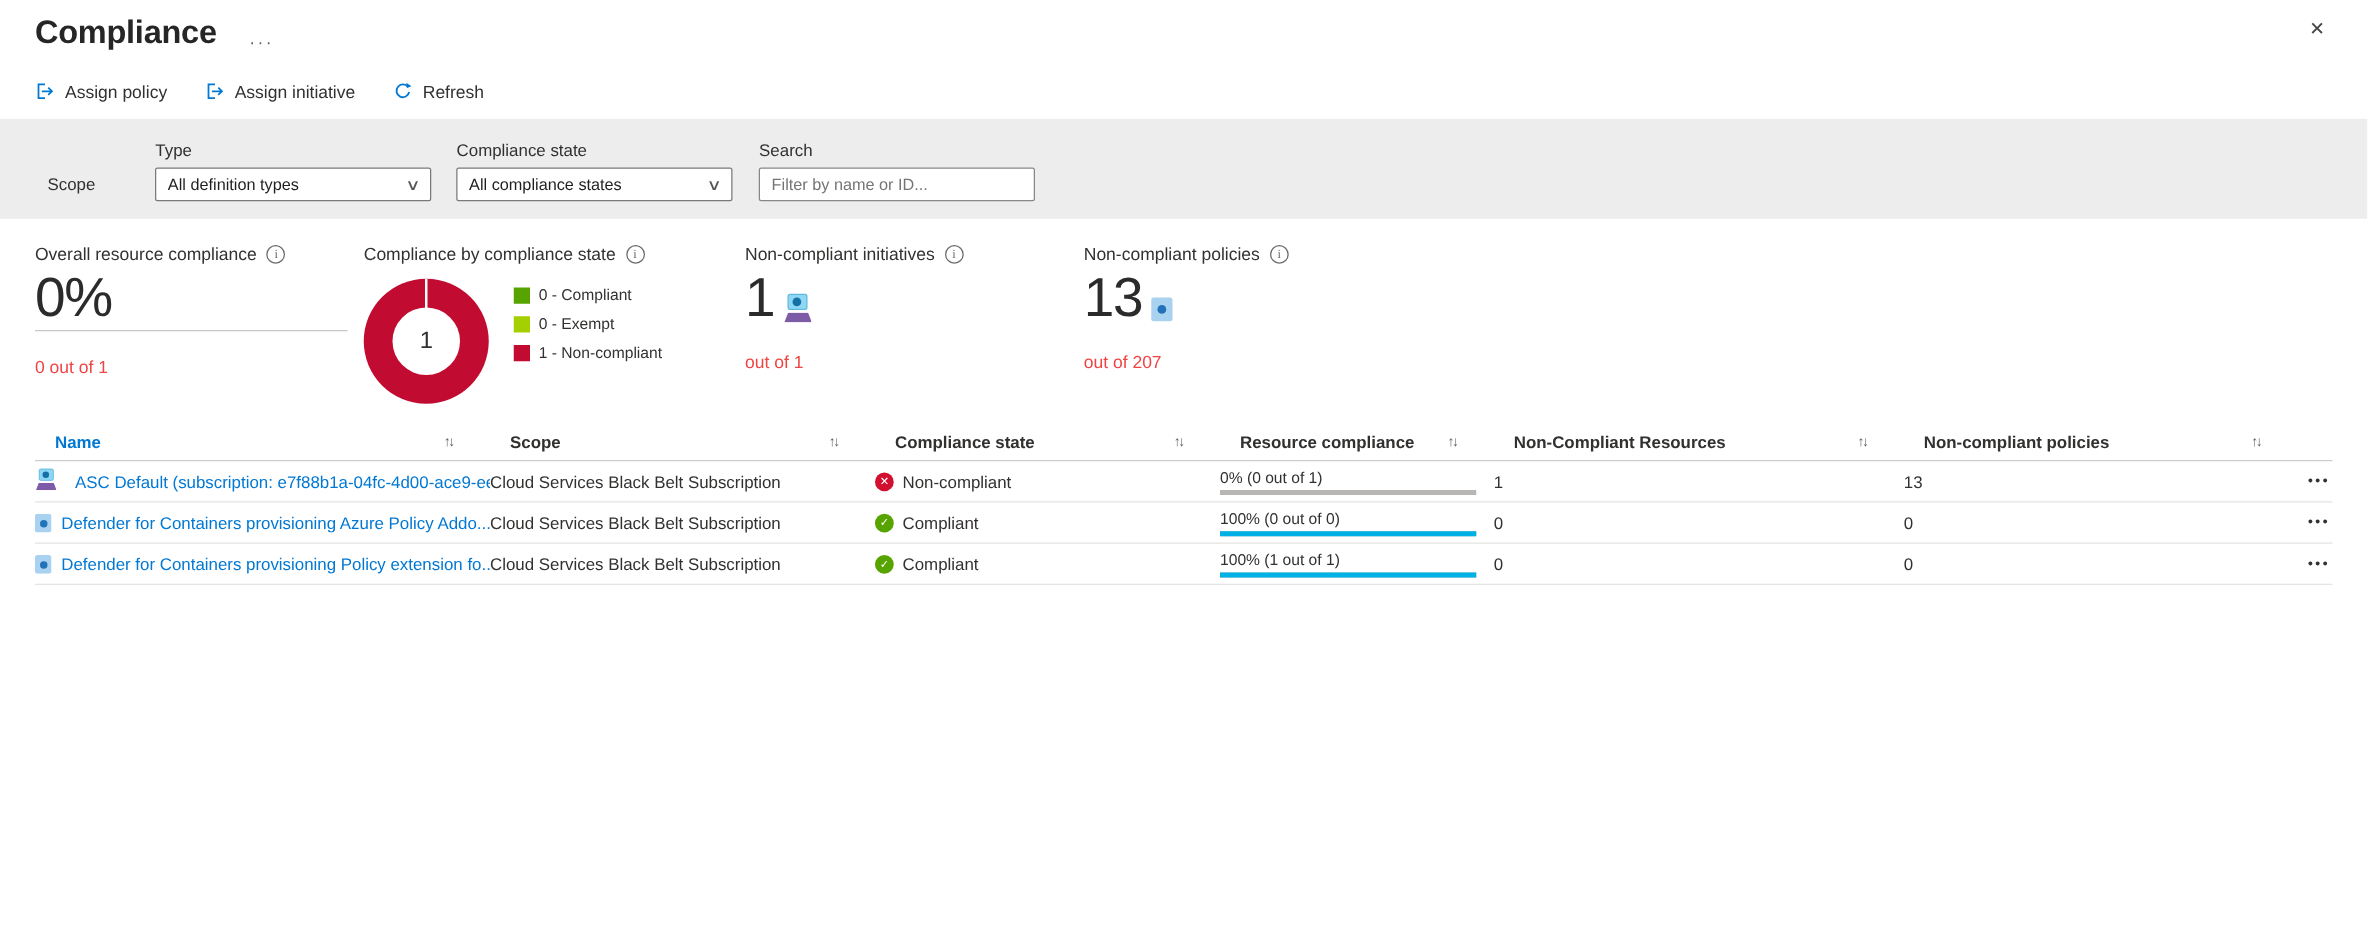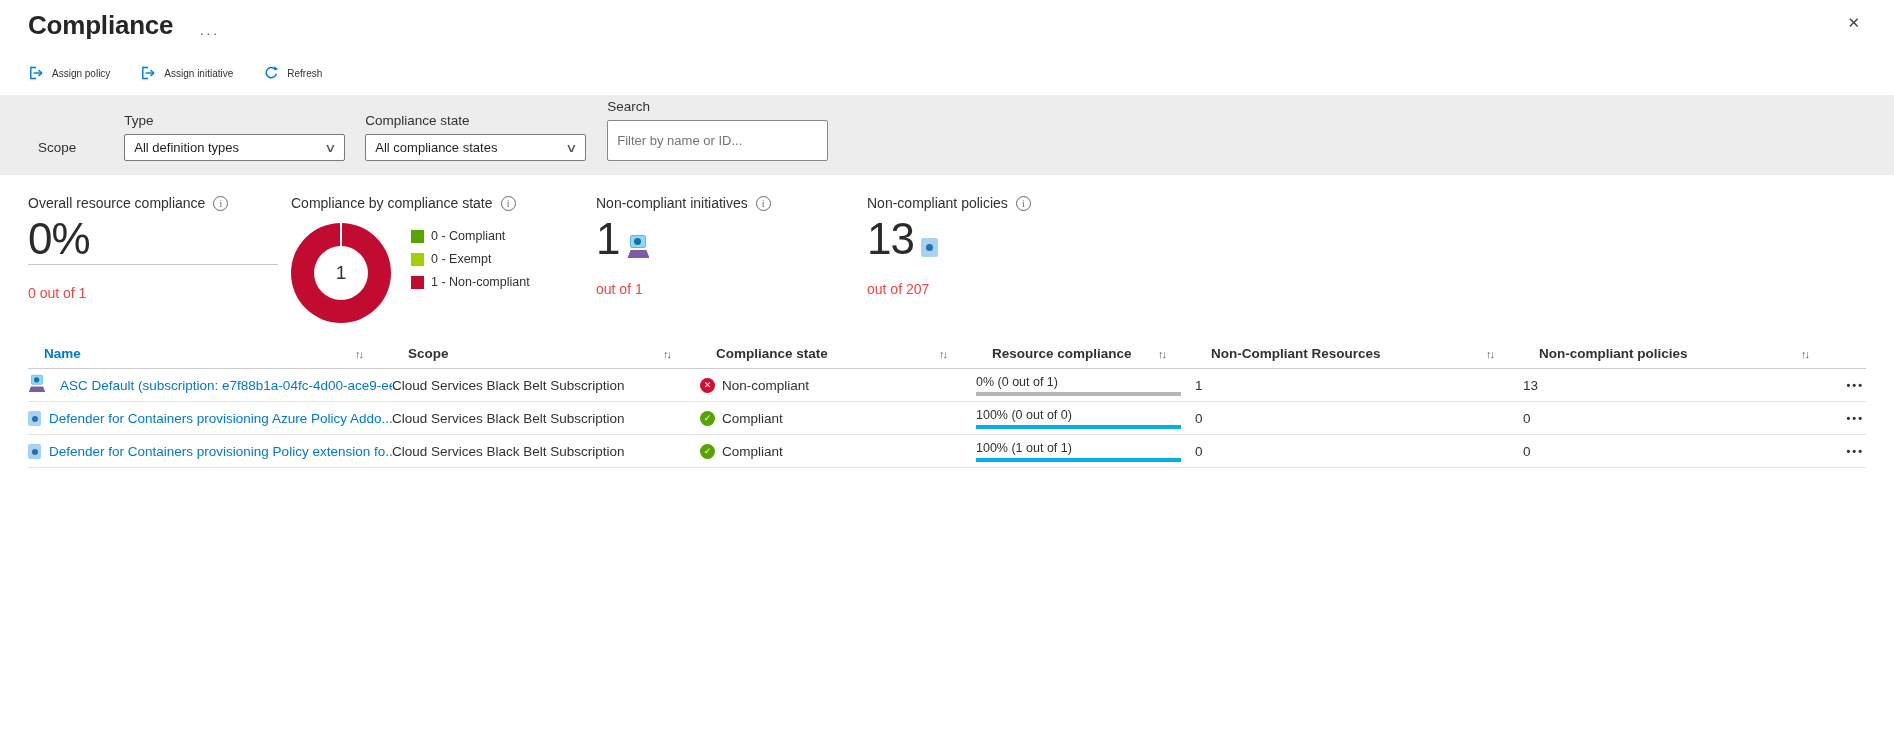--- a/index.html
+++ b/index.html
@@ -12,21 +12,21 @@
   }
 
   
   .page-header { position: relative; padding: 10px 28px 0 28px; display: flex; align-items: flex-end; }
   .page-title { font-size: 26px; font-weight: 700; color: #262626; letter-spacing: -0.2px; }
   .overflow-menu { margin-left: 26px; color: #605e5c; font-size: 14px; letter-spacing: 2px; cursor: pointer; }
   .close-btn { position: absolute; right: 34px; top: 14px; font-size: 15px; color: #444; cursor: pointer; }
 
   
   .toolbar { display: flex; align-items: center; gap: 30px; padding: 24px 28px 14px 28px; }
-  .toolbar-btn { display: flex; align-items: center; gap: 8px; font-size: 10px; color: #323130; cursor: pointer; }
+  .toolbar-btn { display: flex; align-items: center; gap: 8px; font-size: 14px; color: #323130; cursor: pointer; }
   .toolbar-btn svg { display: block; }
 
   
   .filter-bar { background: #ededed; padding: 14px 0 14px 38px; display: flex; align-items: flex-end; gap: 0; height: 80px; }
   .filter-group { display: flex; flex-direction: column; }
   .filter-label { font-size: 13.5px; color: #323130; margin-bottom: 6px; }
   .scope-row { display: flex; align-items: center; gap: 9px; }
   .scope-input {
     width: 172px; height: 27px; border: 2px solid #0078d4; border-radius: 2px;
     background: #fff; font-size: 13px; color: #201f1e; padding: 0 6px;
@@ -36,21 +36,21 @@
     width: 27px; height: 27px; background: #0078d4; color: #fff; border: none; border-radius: 2px;
     font-size: 13px; font-weight: 700; line-height: 1; cursor: pointer; letter-spacing: 1px;
   }
   .dropdown {
     width: 221px; height: 27px; background: #fff; border: 1px solid #7a7a7a; border-radius: 2px;
     display: flex; align-items: center; justify-content: space-between;
     font-size: 13px; color: #201f1e; padding: 0 9px; cursor: pointer;
   }
   .chevron { color: #555; font-size: 12px; transform: scaleX(1.4); }
   .search-input {
-    width: 221px; height: 41px; background: #fff; border: 1px solid #8a8886; border-radius: 2px;
+    width: 221px; height: 27px; background: #fff; border: 1px solid #8a8886; border-radius: 2px;
     font-size: 13px; padding: 0 9px; color: #201f1e;
     font-family: "Liberation Sans", sans-serif; outline: none;
   }
   .search-input::placeholder { color: #767574; }
   .gap-type { margin-left: 48px; }
   .gap-state { margin-left: 20px; }
   .gap-search { margin-left: 21px; }
 
   
   .stats { display: flex; padding: 20px 28px 0 28px; height: 150px; }

